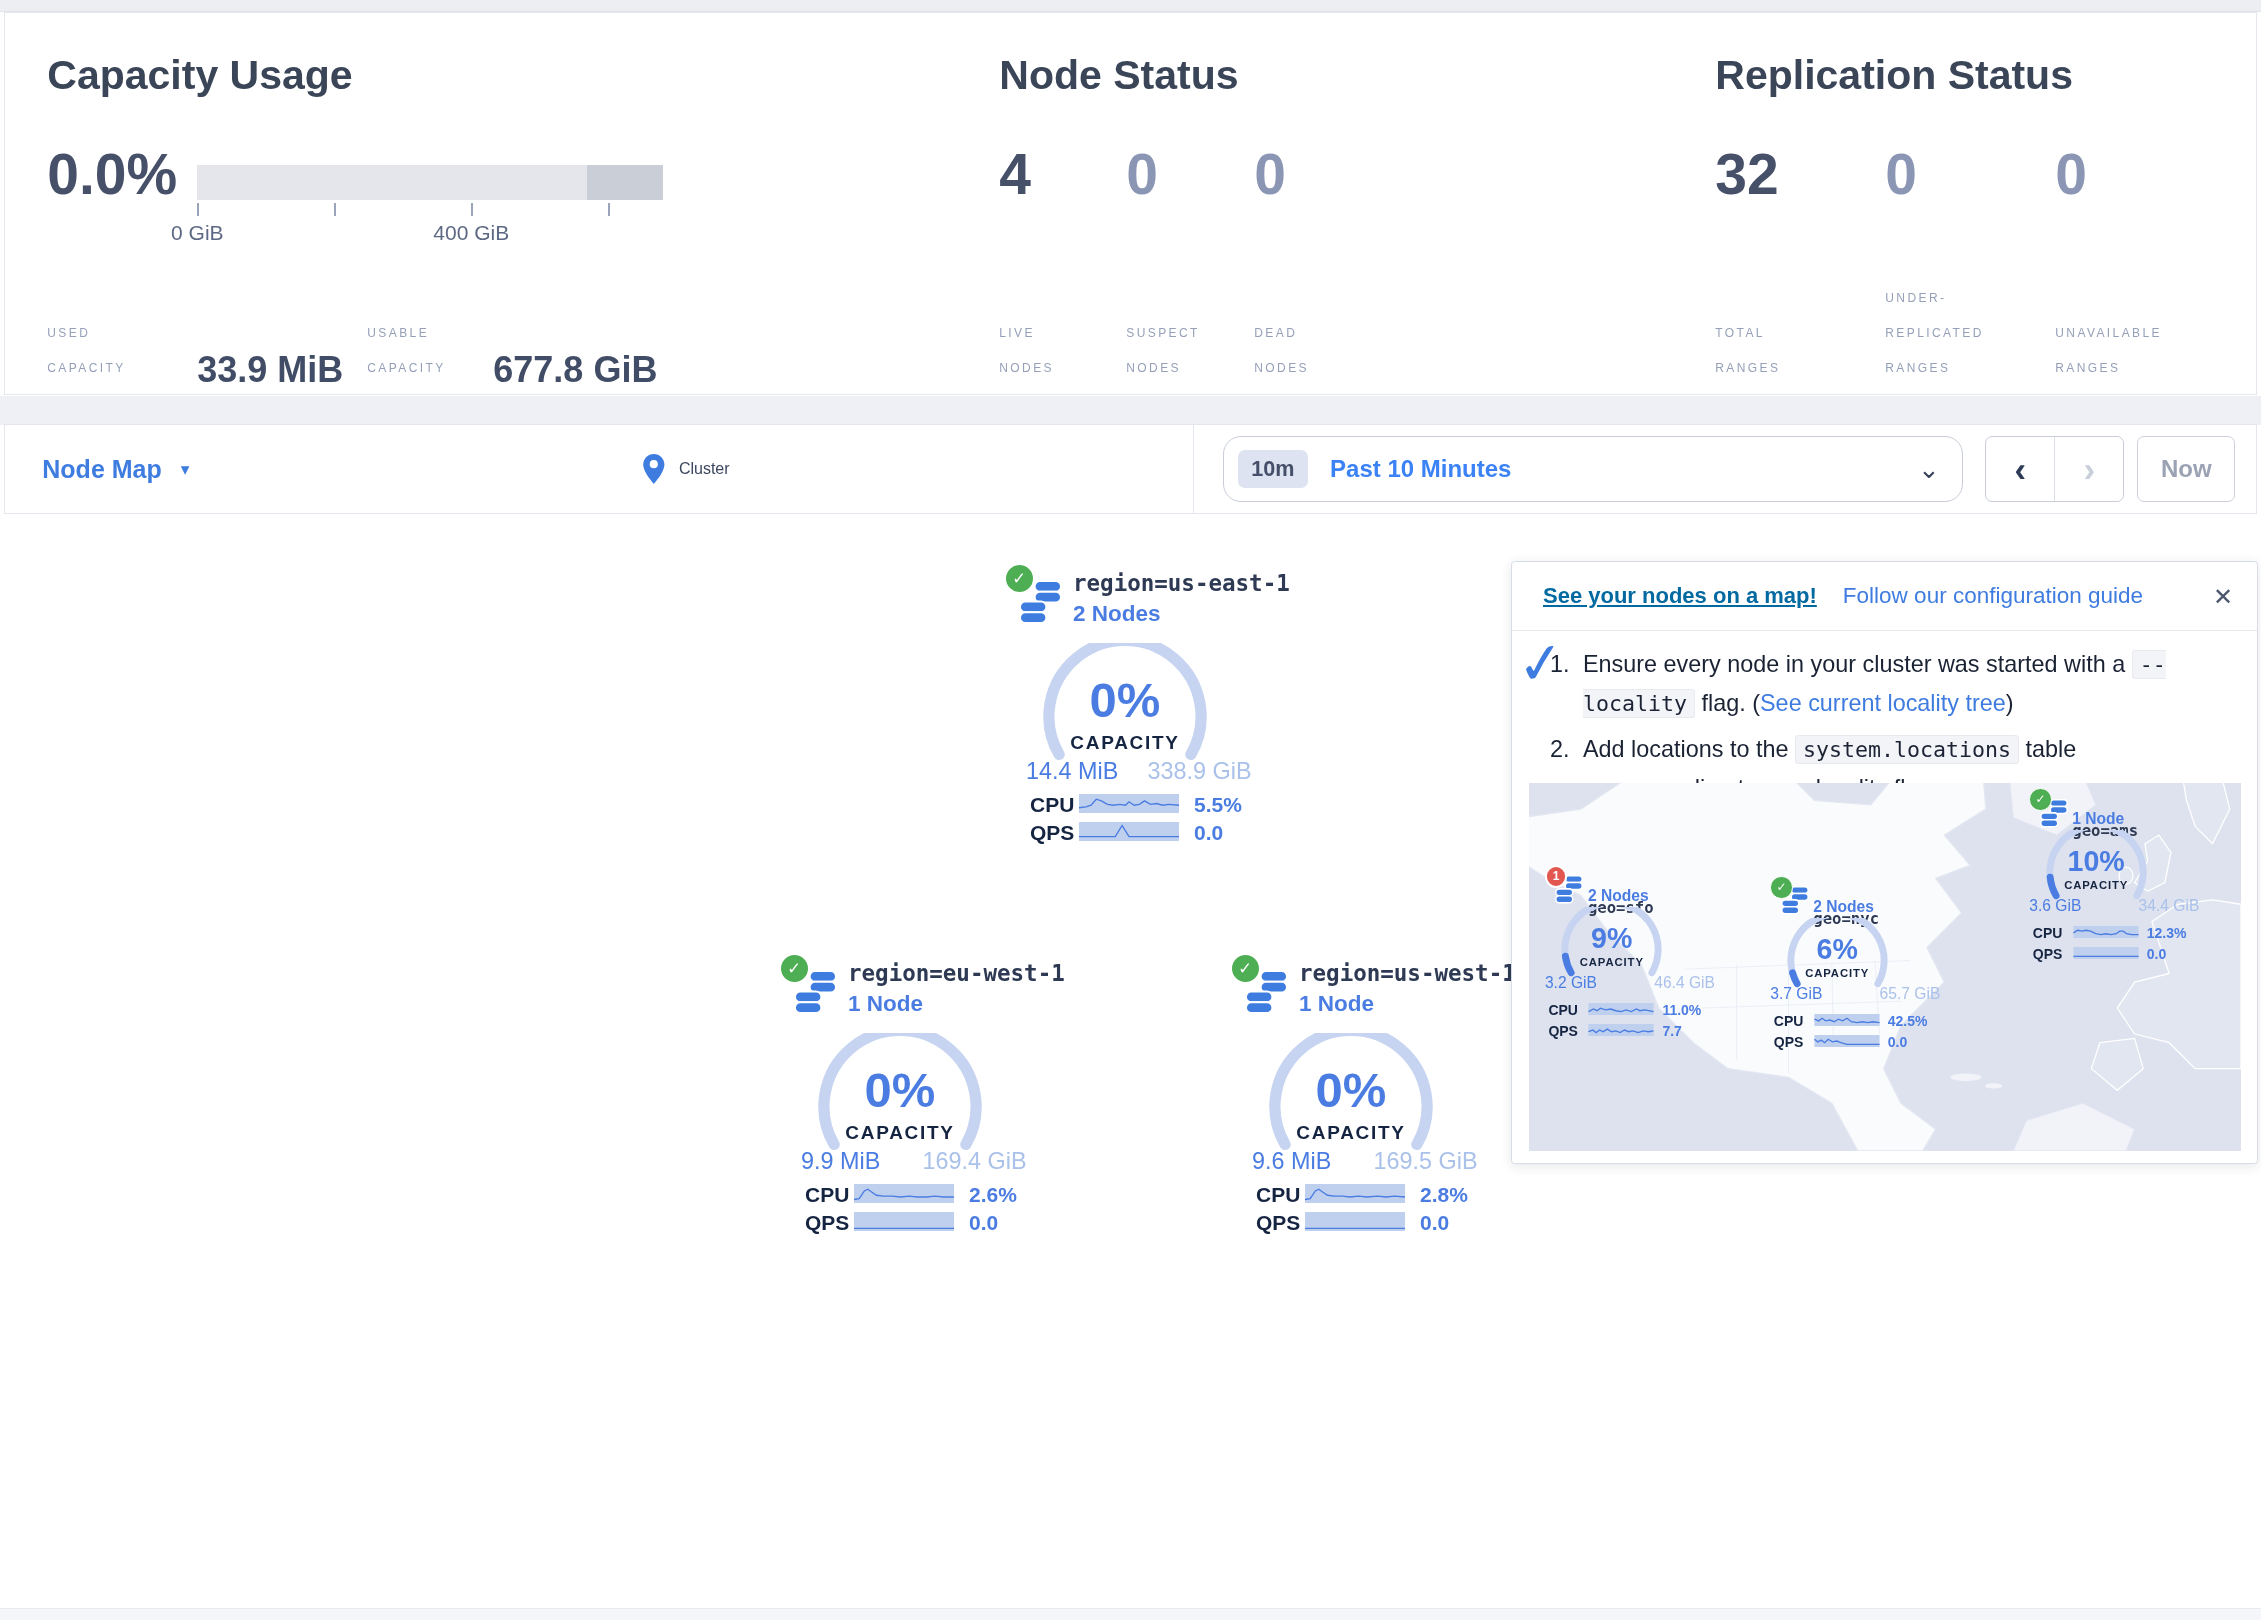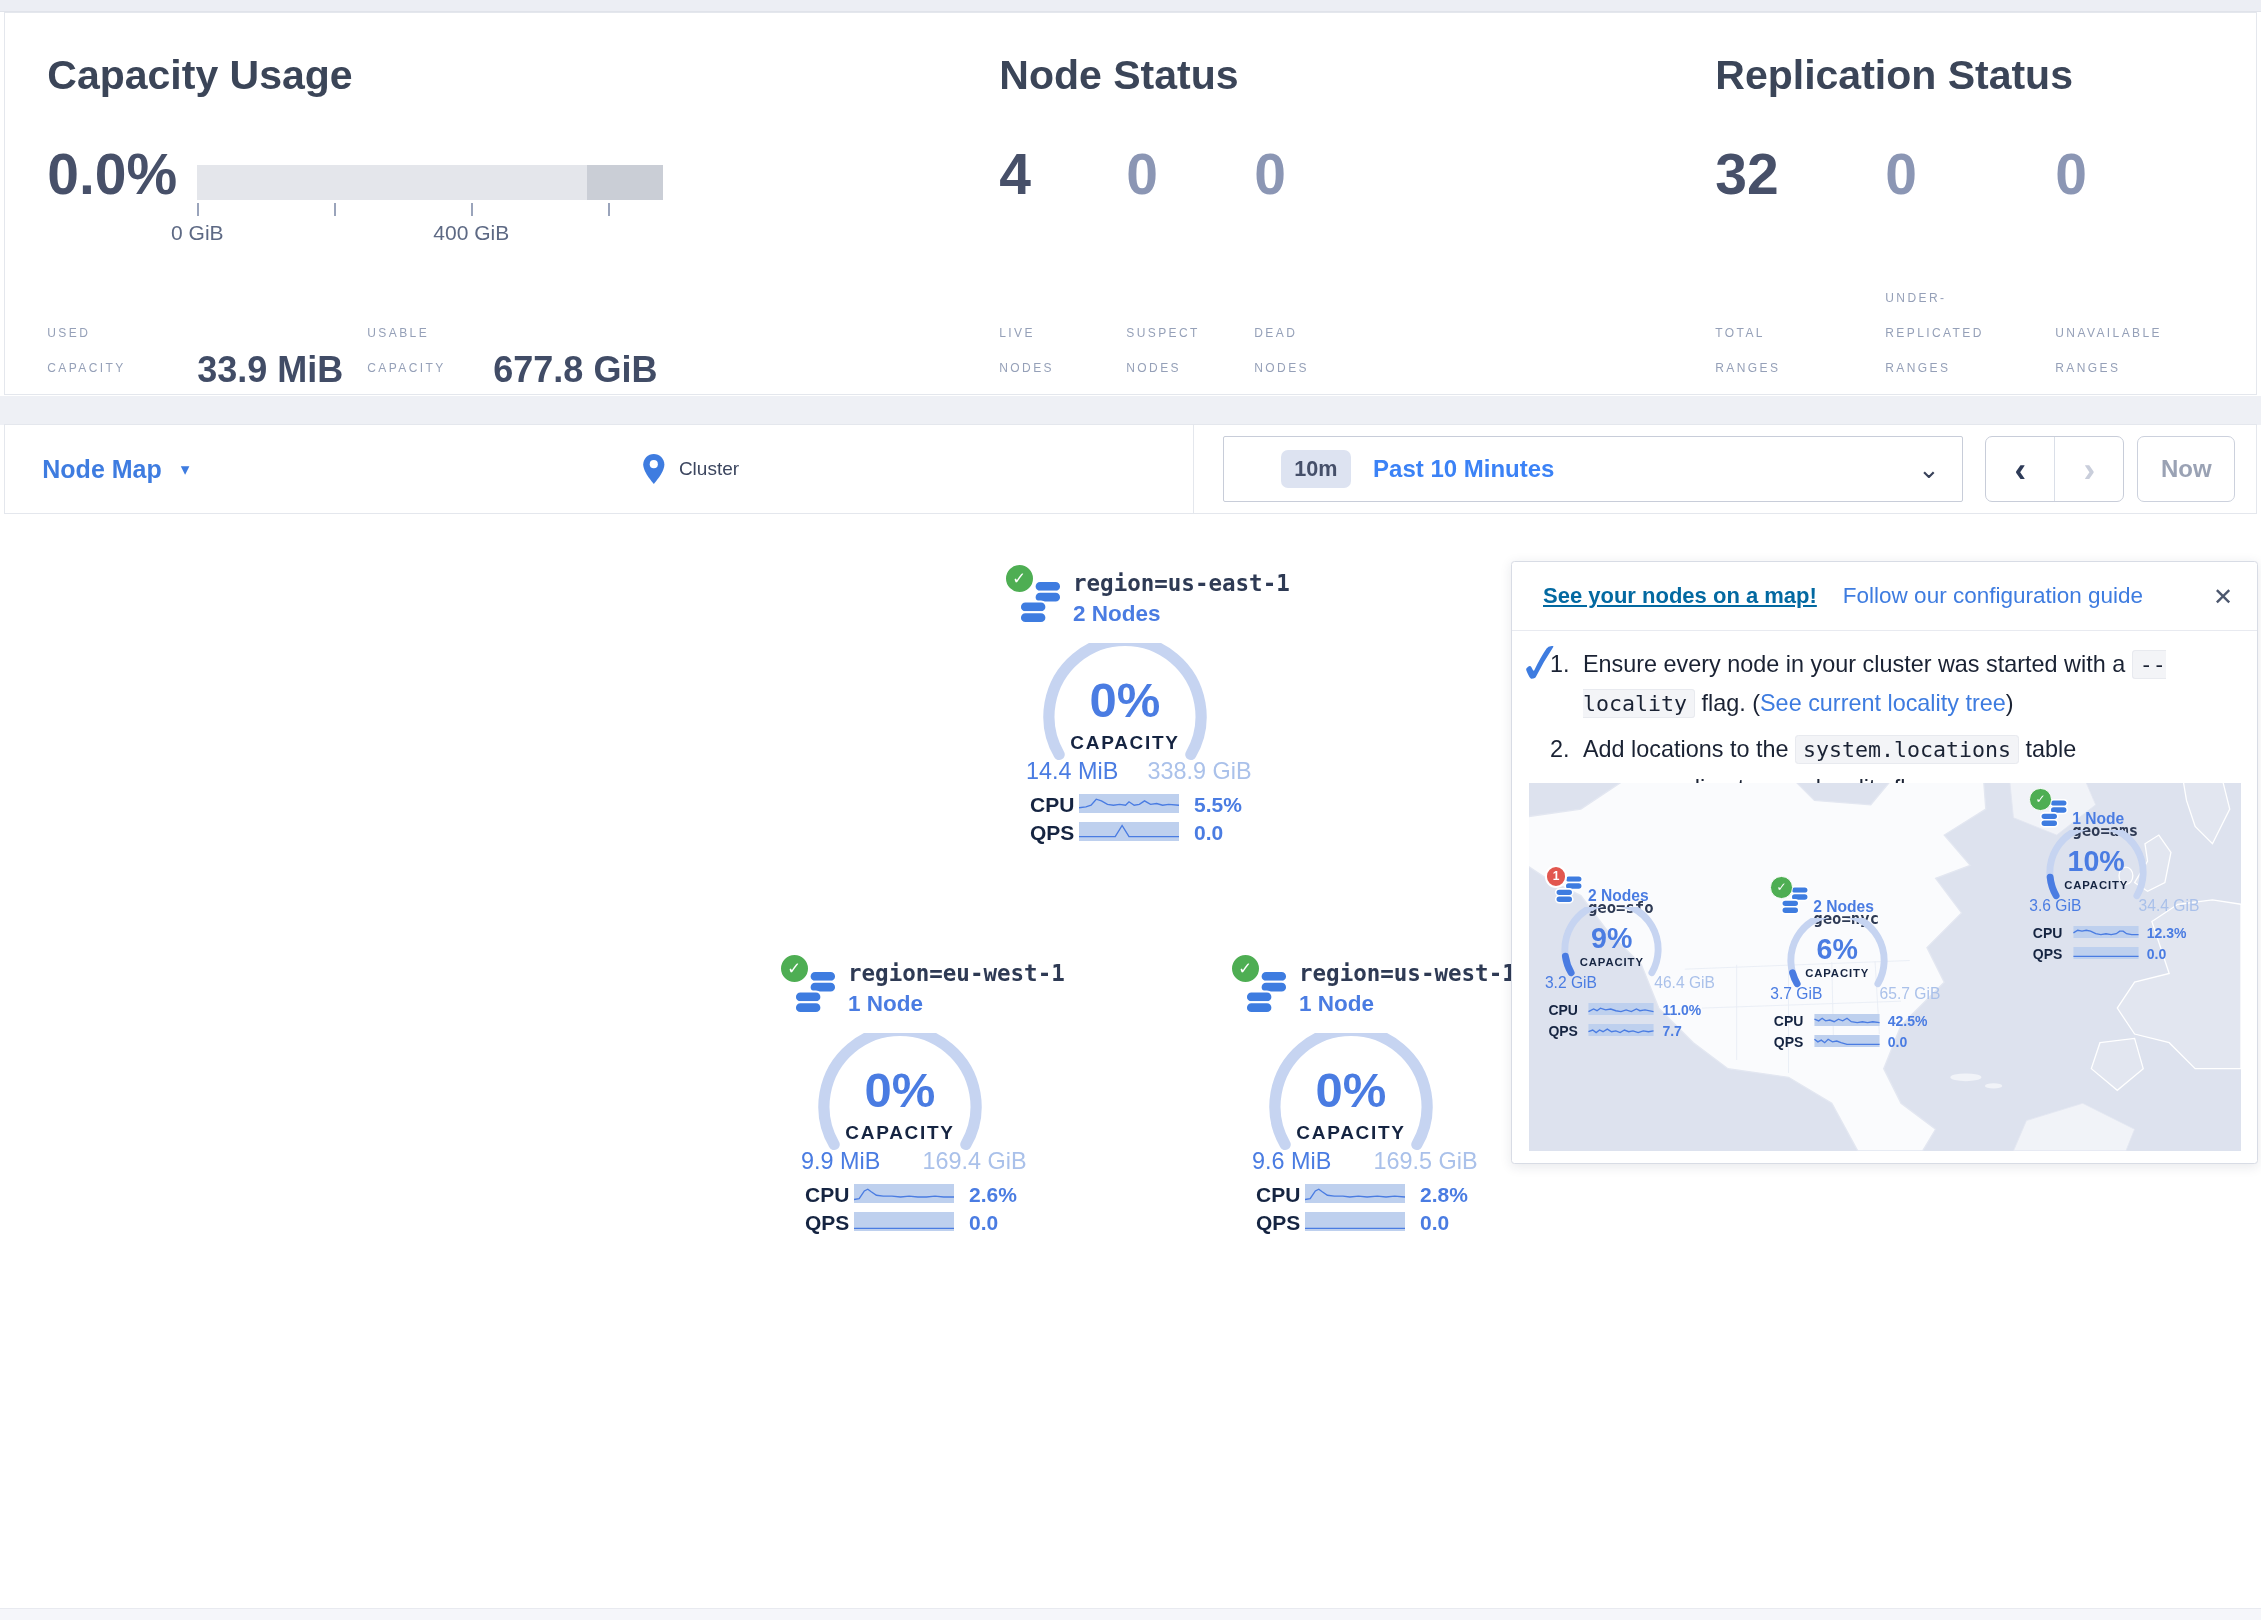--- a/index.html
+++ b/index.html
@@ -21,23 +21,23 @@
   .cap-bar-dark { position:absolute; left:390px; top:0; width:76px; height:35px; background:#caced6; }
   .cap-tick { position:absolute; top:190px; width:1.7px; height:13px; background:#9aa4bb; }
   .cap-tick-label { position:absolute; top:208px; transform:translateX(-50%); font-size:21px; color:#5d6984; }
   .cap-val { position:absolute; top:336px; font-size:36px; font-weight:700; color:#414c66;text-align:right; }
 
   
   .gap-strip { position:absolute; left:0; top:396px; width:2261px; height:28.6px; background:#eef0f5; }
   .toolbar { position:absolute; left:4.3px; right:4.3px; top:424px; height:90px; background:#fff; border:0.9px solid #e4e7ed; }
   .view-select { position:absolute; left:37px; top:0; height:88px; display:flex; align-items:center; gap:19px; font-size:25px; font-weight:600; color:#3e7ce0; cursor:pointer; }
   .view-caret { font-size:17.3px; color:#3e7ce0; }
-  .breadcrumb { position:absolute; left:638px; top:0; height:88px; display:flex; align-items:center; gap:14px; font-size:19px; font-weight:500; color:#3c465f; }
+  .breadcrumb { position:absolute; left:638px; top:0; height:88px; display:flex; align-items:center; gap:14px; font-size:16px; font-weight:500; color:#3c465f; }
   .tb-divider { position:absolute; left:1188px; top:0; width:0.9px; height:88px; background:#e4e7ed; }
-  .time-select { position:absolute; left:1218px; top:11.3px; width:740px; height:66px; border:1.7px solid #c8cdd9; border-radius:2px; display:flex; align-items:center; background:#fff; cursor:pointer;padding-left:43px; }
+  .time-select { position:absolute; left:1218px; top:11.3px; width:740px; height:66px; border:1.7px solid #c8cdd9; border-radius:18px; display:flex; align-items:center; background:#fff; cursor:pointer; }
   .time-badge { margin-left:14px; background:#dde3f1; border-radius:7px; padding:6px 13px; font-size:21.6px; font-weight:700; color:#454f69; }
   .time-label { margin-left:22.5px; font-size:24px; font-weight:600; color:#3b82f6; }
   .time-chev { position:absolute; right:22.5px; font-size:26px; color:#39425a; }
   .pager { position:absolute; left:1980px; top:11.3px; width:139px; height:66px; border:1.7px solid #c8cdd9; border-radius:7px; display:flex; background:#fff; }
   .pager-btn { flex:1; display:flex; align-items:center; justify-content:center; font-size:35px; font-weight:700; cursor:pointer; }
   .pager-btn.prev { color:#2e3b58; border-right:0.9px solid #dadfe8; }
   .pager-btn.next { color:#c9cedb; }
   .now-btn { position:absolute; left:2132px; top:11.3px; width:98px; height:66px; border:1.7px solid #ccd1dd; border-radius:7px; background:#fff; font-size:24px; font-weight:700; color:#9aa2b4; font-family:inherit; cursor:pointer; }
 
   

